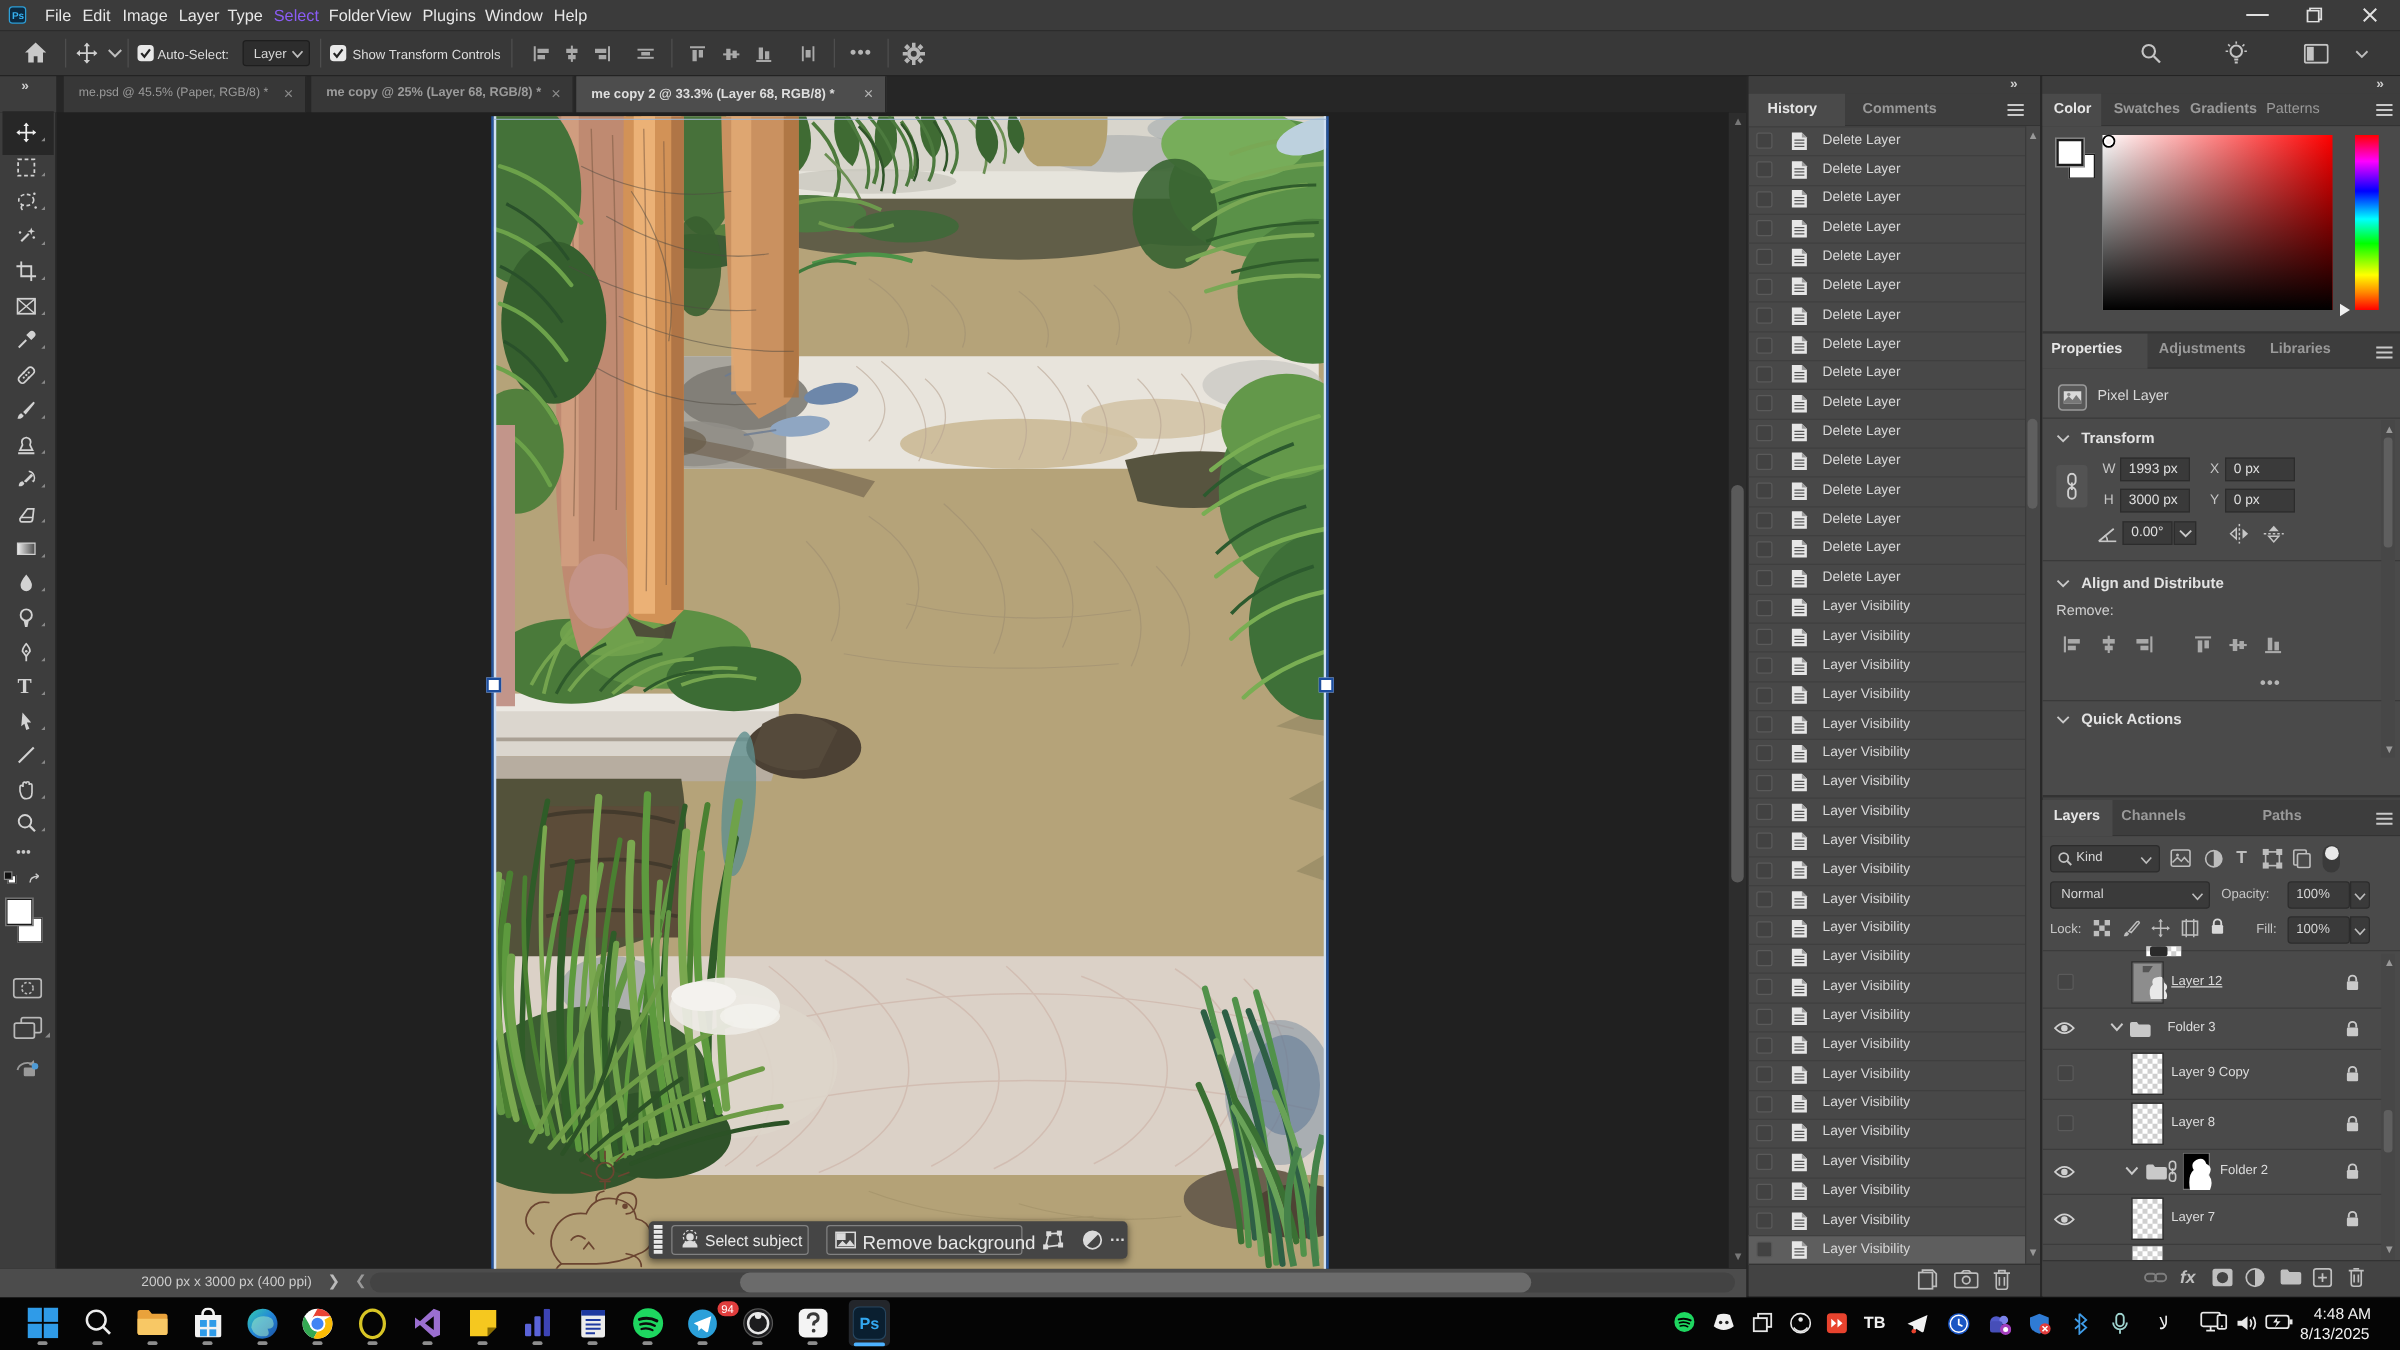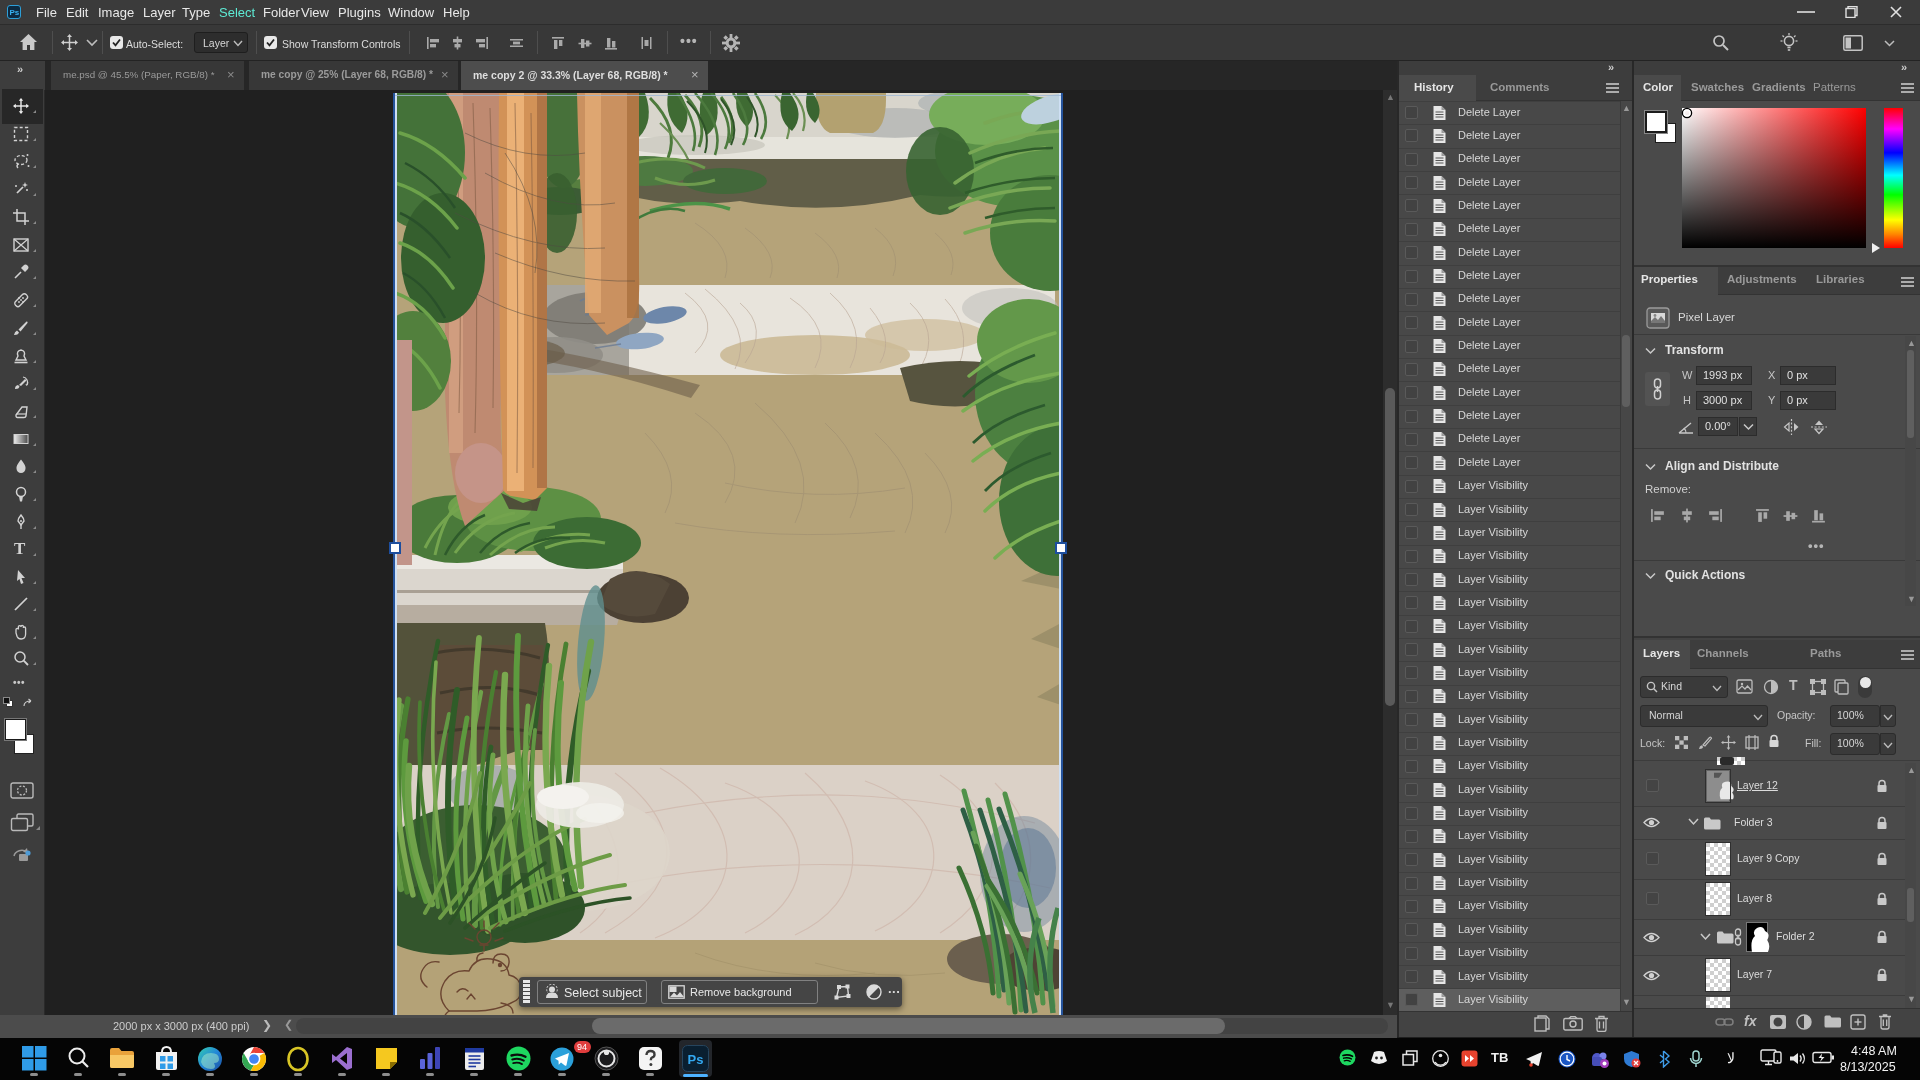--- a/index.html
+++ b/index.html
@@ -11,21 +11,21 @@
 <body>
 
 <div class="abs" style="left:0;top:0;width:1920px;height:24px;background:#3b3b3b"></div>
 <div class="abs" style="left:7px;top:5px;width:14px;height:14px;background:#0d2a41;border:1px solid #2d9fd8;border-radius:3px"></div>
 <div class="tx" style="left:9.5px;top:7.5px;font-size:8px;font-weight:bold;color:#37b1f0">Ps</div>
 <div class="tx" style="left:36px;top:5px;font-size:13px;color:#e8e8e8">File</div>
 <div class="tx" style="left:66px;top:5px;font-size:13px;color:#e8e8e8">Edit</div>
 <div class="tx" style="left:98px;top:5px;font-size:13px;color:#e8e8e8">Image</div>
 <div class="tx" style="left:143px;top:5px;font-size:13px;color:#e8e8e8">Layer</div>
 <div class="tx" style="left:182px;top:5px;font-size:13px;color:#e8e8e8">Type</div>
-<div class="tx" style="left:219px;top:5px;font-size:13px;color:#5eead4">Select</div>
+<div class="tx" style="left:219px;top:5px;font-size:13px;color:#8b5cf6">Select</div>
 <div class="tx" style="left:263px;top:5px;font-size:13px;color:#e8e8e8">Folder</div>
 <div class="tx" style="left:301px;top:5px;font-size:13px;color:#e8e8e8">View</div>
 <div class="tx" style="left:338px;top:5px;font-size:13px;color:#e8e8e8">Plugins</div>
 <div class="tx" style="left:388px;top:5px;font-size:13px;color:#e8e8e8">Window</div>
 <div class="tx" style="left:443px;top:5px;font-size:13px;color:#e8e8e8">Help</div>
 <svg class="abs" style="left:1793px;top:6px" width="120" height="12" viewBox="0 0 120 12">
 <line x1="4" y1="6" x2="22" y2="6" stroke="#e0e0e0" stroke-width="1.6"></line>
 <rect x="53" y="2.5" width="9" height="9" fill="none" stroke="#e0e0e0" stroke-width="1.4"></rect>
 <path d="M55,2.5 v-2 h9 v9 h-2" fill="none" stroke="#e0e0e0" stroke-width="1.4"></path>
 <path d="M98,1 l10,10 M108,1 l-10,10" stroke="#e0e0e0" stroke-width="1.6"></path>
@@ -586,21 +586,21 @@
     <path d="M2,14 q0,-5.5 6,-5.5 q6,0 6,5.5z" fill="#dadada"></path>
 <circle cx="8" cy="5.5" r="5.3" fill="none" stroke="#dadada" stroke-width="1" stroke-dasharray="2 1.6"></circle>
   </svg>
 <div class="tx" style="left:564px;top:986px;font-size:12.5px;color:#e8e8e8">Select subject</div>
 <div class="abs" style="left:661px;top:980px;width:157px;height:24px;border:1px solid #818181;border-radius:3px"></div>
 <svg class="abs" style="left:668px;top:985px" width="17" height="14" viewBox="0 0 17 14">
 <rect x="0.8" y="0.8" width="15.4" height="12.4" fill="none" stroke="#dadada" stroke-width="1.3"></rect>
 <rect x="1.5" y="1.5" width="7" height="5.5" fill="#dadada"></rect>
     <path d="M2,12 l4,-4.5 l3,3 l3,-3.5 l4,5z" fill="#dadada"></path>
   </svg>
-<div class="tx" style="left:690px;top:986px;font-size:11px;color:#e8e8e8">Remove background</div>
+<div class="tx" style="left:690px;top:986px;font-size:15px;color:#e8e8e8">Remove background</div>
 <svg class="abs" style="left:834px;top:984px" width="17" height="16" viewBox="0 0 17 16">
 <path d="M2.5,13.5 L5,3 L13.5,2.5 L14.5,12z" fill="none" stroke="#dadada" stroke-width="1.4"></path>
 <g fill="#dadada">
       <rect x="0.5" y="11.5" width="4" height="4"></rect>
       <rect x="3" y="1" width="4" height="4"></rect>
       <rect x="11.5" y="0.5" width="4" height="4"></rect>
       <rect x="12.5" y="10" width="4" height="4"></rect>
     </g>
   </svg>
 <svg class="abs" style="left:866px;top:984px" width="16" height="16" viewBox="0 0 16 16">

